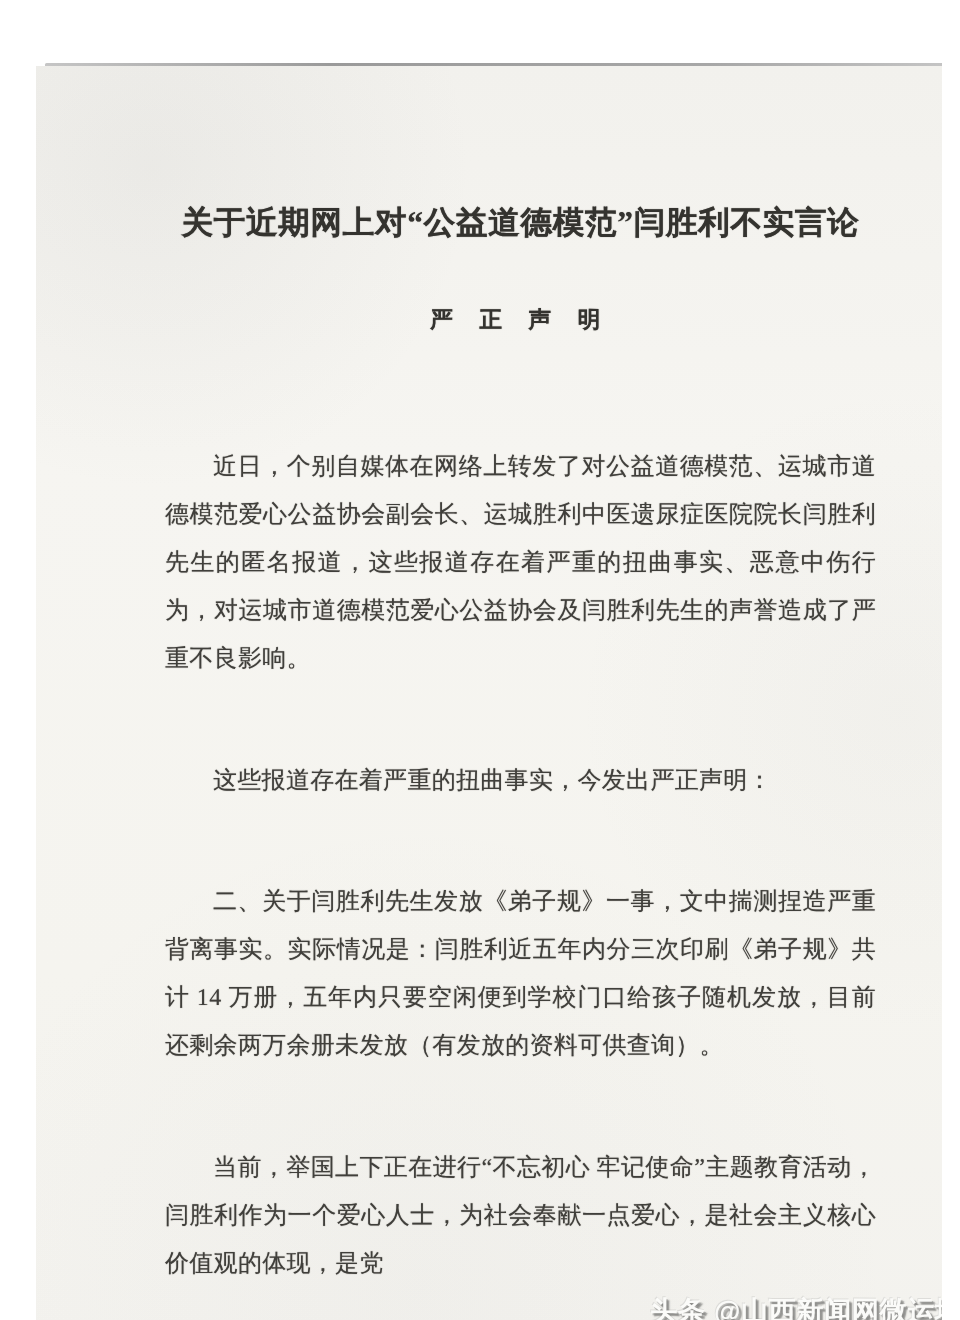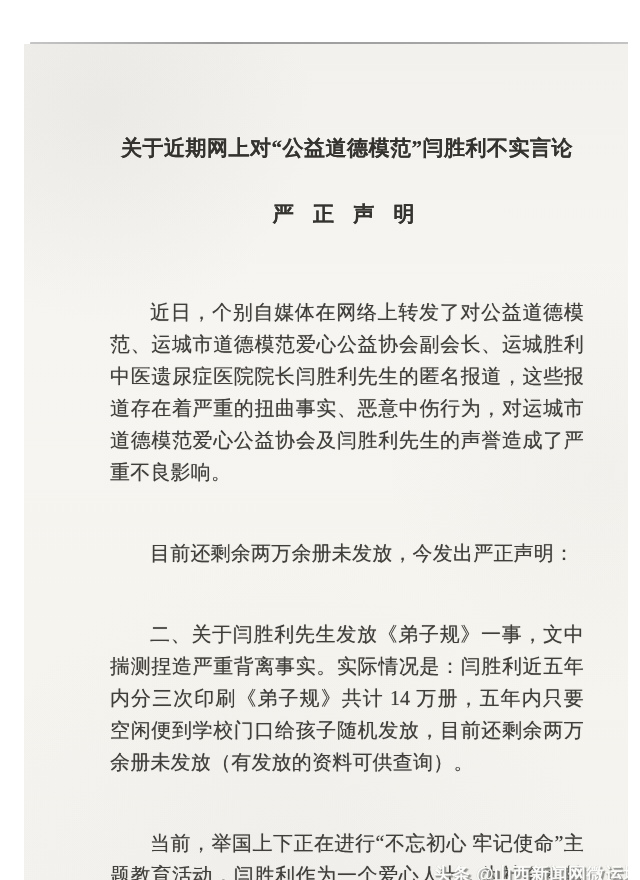--- a/index.html
+++ b/index.html
@@ -47,31 +47,31 @@
     text-align: center;
     font-size: 21px;
     line-height: 28px;
     font-weight: 700;
     color: #34332f;
     letter-spacing: 0.5px;
     text-shadow: 0 0 .6px rgba(60,58,52,.8);
   }
   .subtitle {
     text-align: center;
-    font-size: 21px;
+    font-size: 15px;
     line-height: 28px;
     font-weight: 700;
     color: #34332f;
     letter-spacing: 7px;
     margin-top: 14px;
     text-shadow: 0 0 .6px rgba(60,58,52,.8);
   }
   .body-text { margin-top: 32px; }
   .body-text p {
-    font-size: 20px;
+    font-size: 16px;
     line-height: 32px;
     text-indent: 2em;
     text-align: justify;
     margin-bottom: 25px;
     color: #403f3b;
     letter-spacing: 0.2px;
     text-shadow: 0 0 .7px rgba(70,68,62,.65);
   }
   .watermark {
     position: absolute;
@@ -95,20 +95,20 @@
 <div class="page">
   <div class="scan-edge-line"></div>
   <div class="paper"></div>
 
   <div class="doc">
     <div class="title">关于近期网上对“公益道德模范”闫胜利不实言论</div>
     <div class="subtitle">严 正 声 明</div>
 
     <div class="body-text">
       <p>近日，个别自媒体在网络上转发了对公益道德模范、运城市道德模范爱心公益协会副会长、运城胜利中医遗尿症医院院长闫胜利先生的匿名报道，这些报道存在着严重的扭曲事实、恶意中伤行为，对运城市道德模范爱心公益协会及闫胜利先生的声誉造成了严重不良影响。</p>
-      <p>目前还剩余两万余册未发放，今发出严正声明：</p>
+      <p>这些报道存在着严重的扭曲事实，今发出严正声明：</p>
       <p>二、关于闫胜利先生发放《弟子规》一事，文中揣测捏造严重背离事实。实际情况是：闫胜利近五年内分三次印刷《弟子规》共计 14 万册，五年内只要空闲便到学校门口给孩子随机发放，目前还剩余两万余册未发放（有发放的资料可供查询）。</p>
       <p>当前，举国上下正在进行“不忘初心 牢记使命”主题教育活动，闫胜利作为一个爱心人士，为社会奉献一点爱心，是社会主义核心价值观的体现，是党</p>
     </div>
   </div>
 
   <div class="watermark">头条 @山西新闻网微运城</div>
 </div>
 
 </body></html>

